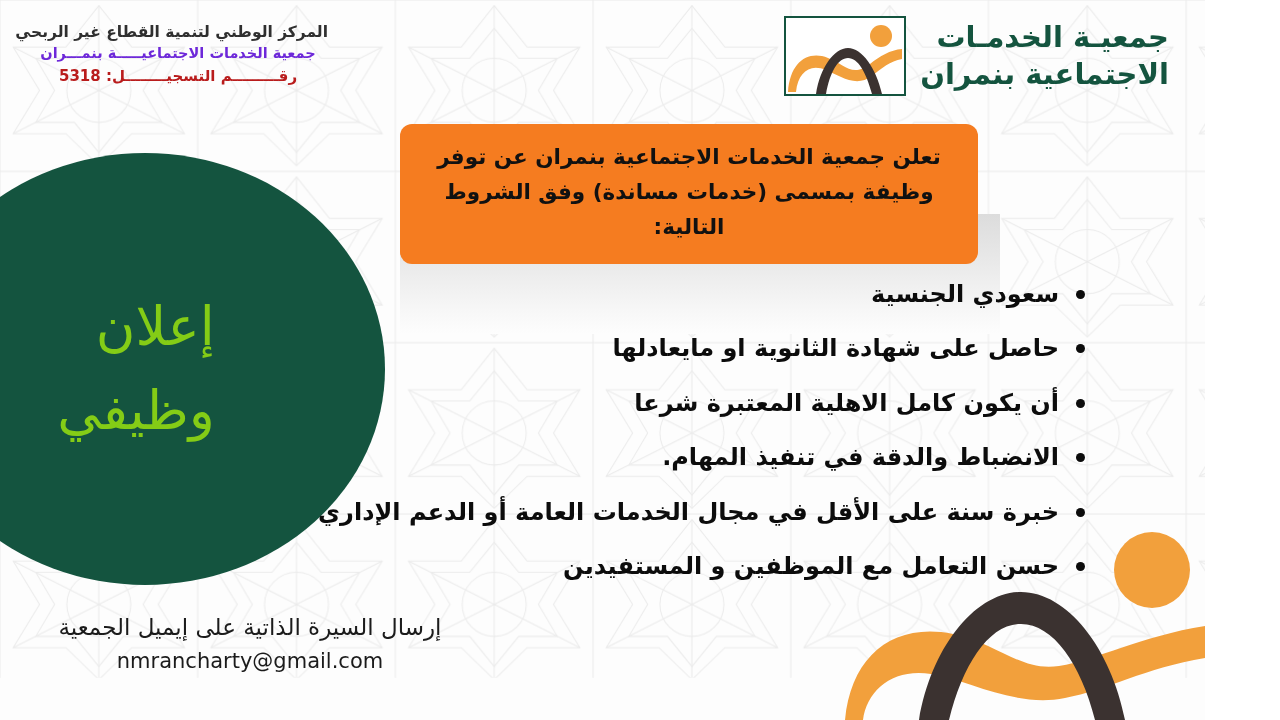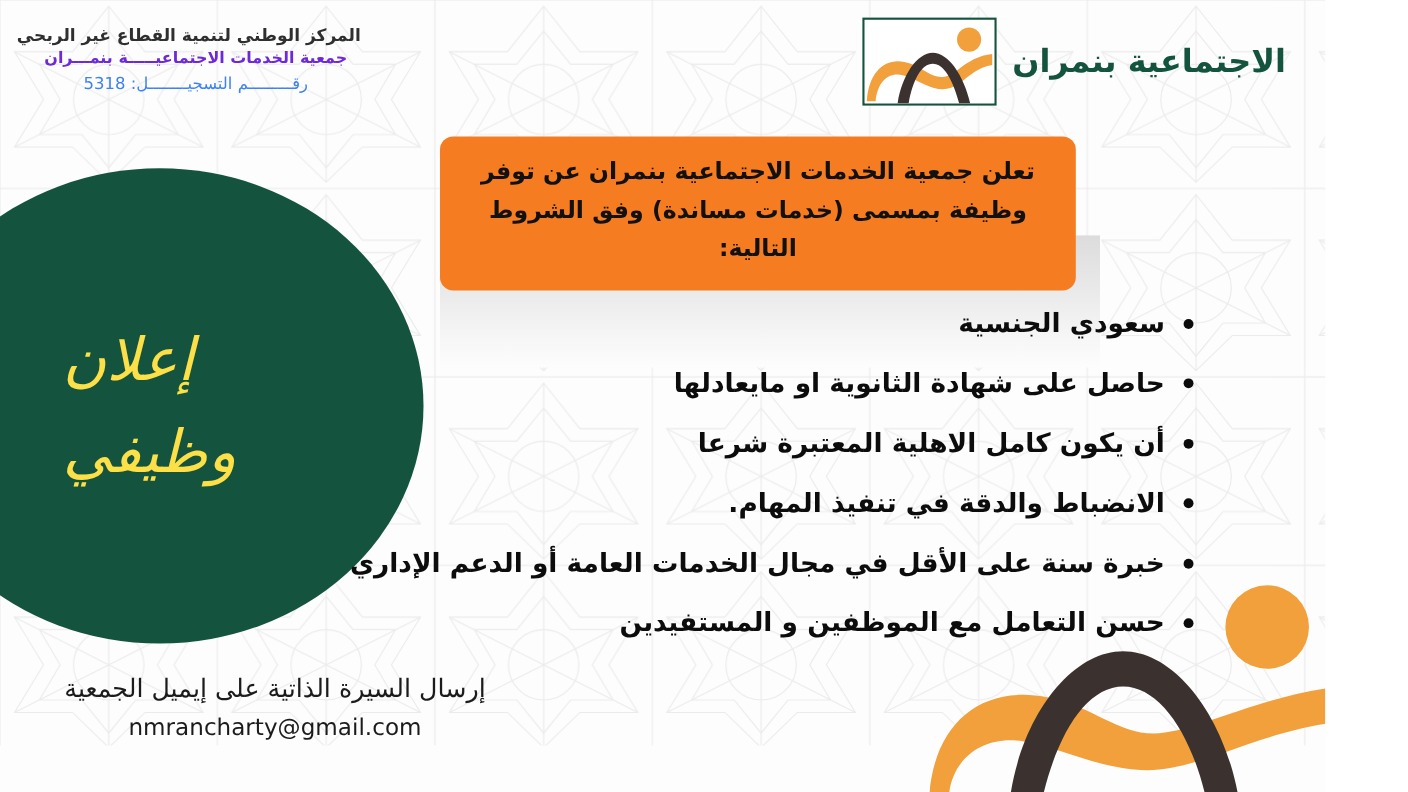--- a/index.html
+++ b/index.html
@@ -35,21 +35,21 @@
   }
   .reg-line1{
     font-size:15.5px;font-weight:bold;color:#2f2f2f;letter-spacing:.2px;
     line-height:1.35;white-space:nowrap;
   }
   .reg-line2{
     font-size:14.5px;font-weight:bold;color:#6d28d9;letter-spacing:.2px;
     line-height:1.5;white-space:nowrap;
   }
   .reg-line3{
-    font-size:15px;font-weight:normal;color:#3b82f6;letter-spacing:.2px;
+    font-size:15px;font-weight:bold;color:#b91c1c;letter-spacing:.2px;
     line-height:1.5;white-space:nowrap;
   }
   
   .logo{
     position:absolute;right:36px;top:16px;
     display:flex;align-items:center;gap:14px;direction:rtl;
   }
   .logo-wordmark{
     direction:rtl;text-align:right;color:#14543f;
     font-size:29px;font-weight:bold;line-height:1.28;letter-spacing:1px;
@@ -60,24 +60,23 @@
     flex:0 0 auto;
   }
   
   .green-circle{
     position:absolute;left:-95px;top:153px;
     width:480px;height:432px;border-radius:50%;
     background:#14543f;
     display:flex;align-items:center;justify-content:center;
   }
   .green-circle-label{
-    direction:rtl;text-align:left;color:#fde047;
+    direction:rtl;text-align:right;color:#84cc16;
     font-size:54px;line-height:1.55;font-weight:500;
     padding-right:18px;
-    font-style:italic;
   }
   
   .banner{
     position:absolute;left:400px;top:124px;width:578px;
     background:#f57c20;border-radius:12px;
     padding:16px 24px 20px 24px;
     box-sizing:border-box;
   }
   .banner-text{
     direction:rtl;text-align:center;color:#111111;
@@ -146,20 +145,21 @@
   <div class="banner-shadow"></div>
 
   <div class="reg-block">
     <div class="reg-line1">المركز الوطني لتنمية القطاع غير الربحي</div>
     <div class="reg-line2">جمعية الخدمات الاجتماعيـــــة بنمـــران</div>
     <div class="reg-line3">رقـــــــــم التسجيــــــــل: 5318</div>
   </div>
 
   <div class="logo">
     <div class="logo-wordmark">
+      <div>جمعيـة الخدمـات</div>
       <div>الاجتماعية بنمران</div>
     </div>
     <svg class="logo-mark" viewBox="0 0 118 76" preserveAspectRatio="none">
       <rect x="0" y="0" width="118" height="76" fill="#ffffff"></rect>
 
       <circle cx="95" cy="18" r="11" fill="#F2A03C"></circle>
 
       <path d="M2,74 C4,44 22,32 42,40 C58,46 66,60 84,46 C94,38 104,32 116,31
                L116,41 C104,43 96,50 86,58 C70,70 54,58 40,52 C24,45 12,54 10,74 Z" fill="#F2A03C"></path>
 

